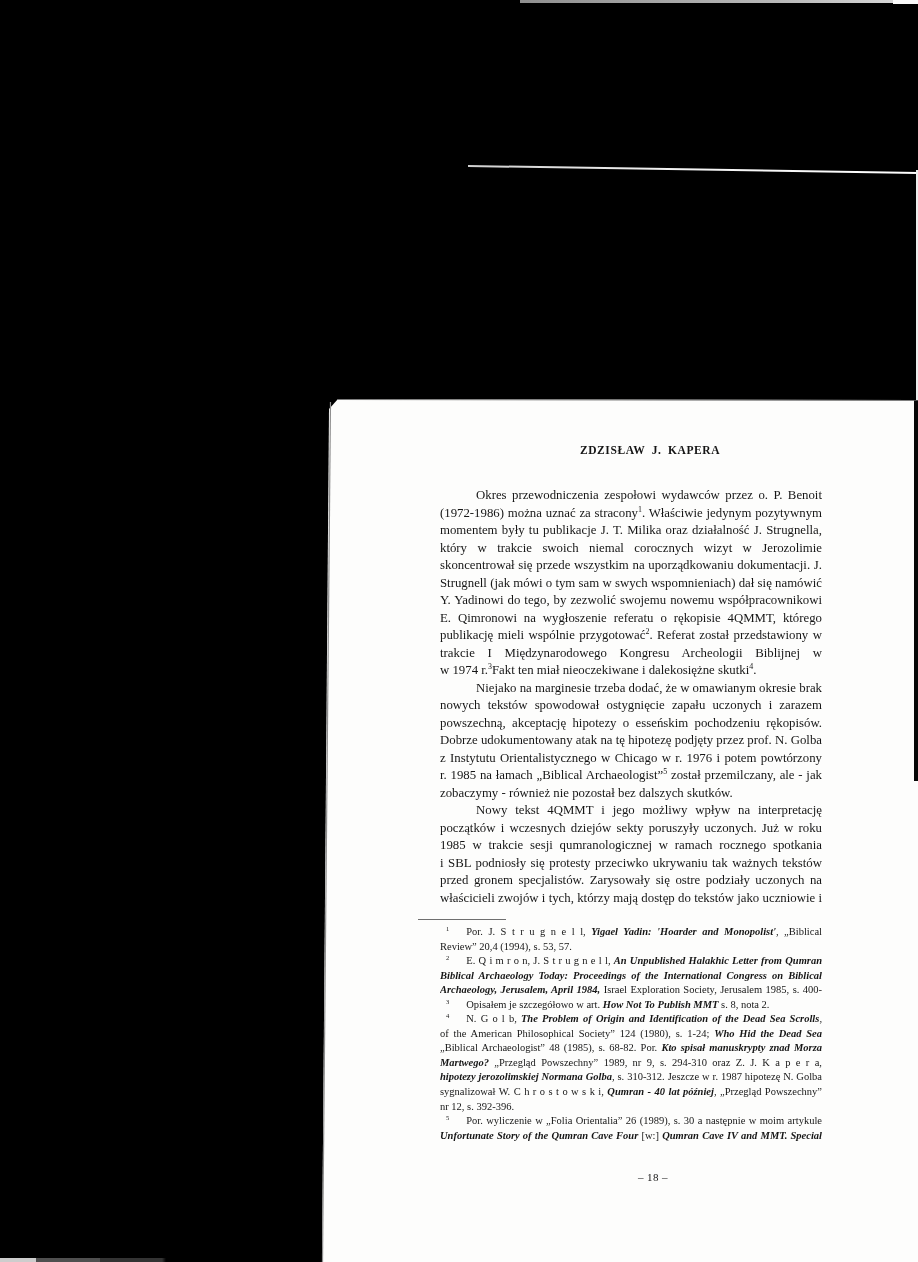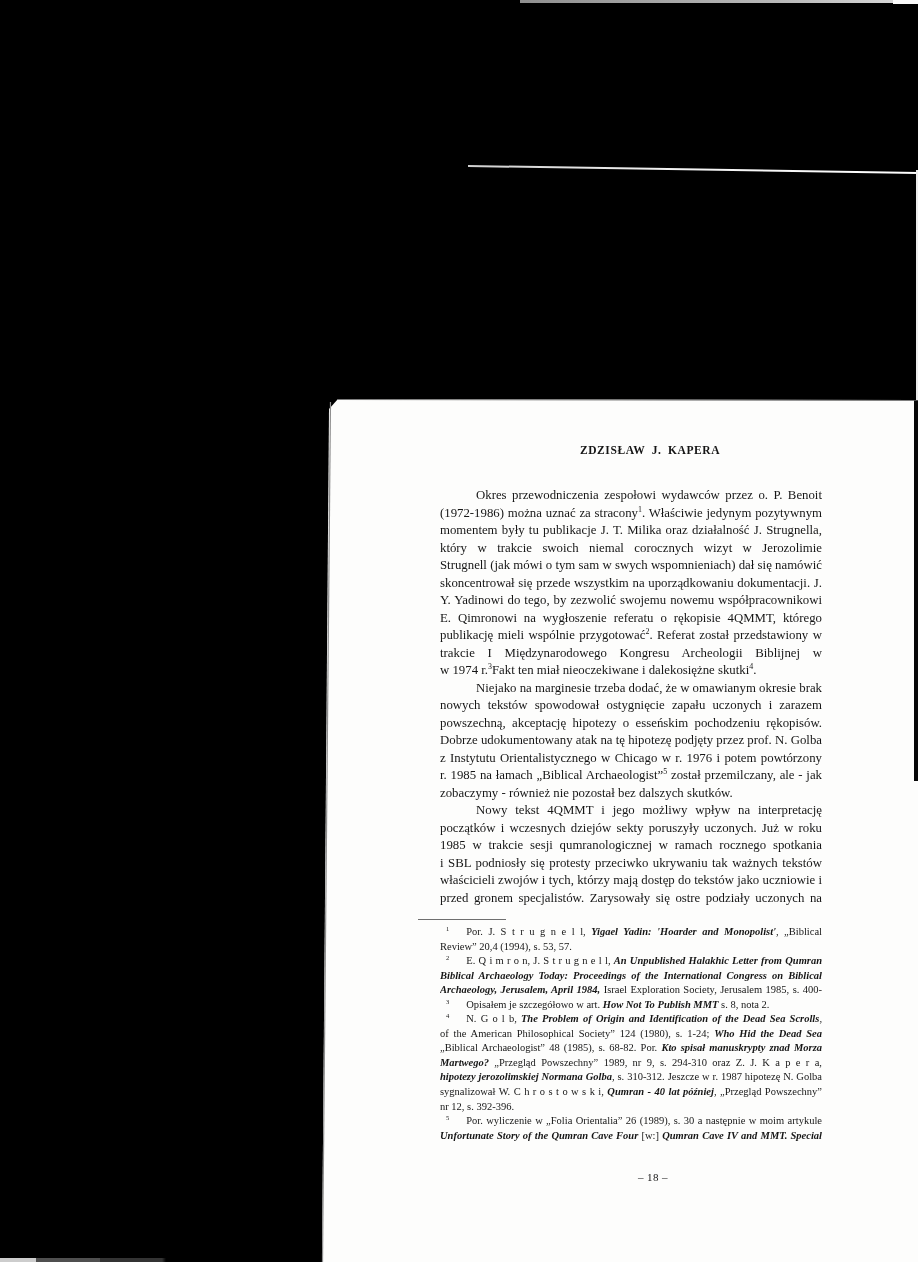--- a/index.html
+++ b/index.html
@@ -56,40 +56,40 @@
     <line x1="338" y1="399.5" x2="918" y2="400.5" stroke="#5a5a5a" stroke-width="0.8"></line>
   </svg>
 
   <div class="header">ZDZISŁAW J. KAPERA</div>
 
   <div class="article">
       <div class="tline tindent"><span>Okres przewodniczenia zespołowi wydawców przez o. P. Benoit</span></div>
       <div class="tline"><span>(1972-1986) można uznać za stracony</span><sup>1</sup><span>. Właściwie jedynym pozytywnym</span></div>
       <div class="tline"><span>momentem były tu publikacje J. T. Milika oraz działalność J. Strugnella,</span></div>
       <div class="tline"><span>który w trakcie swoich niemal corocznych wizyt w Jerozolimie</span></div>
+      <div class="tline"><span>skoncentrował się przede wszystkim na uporządkowaniu dokumentacji. J.</span></div>
       <div class="tline"><span>Strugnell (jak mówi o tym sam w swych wspomnieniach) dał się namówić</span></div>
-      <div class="tline"><span>skoncentrował się przede wszystkim na uporządkowaniu dokumentacji. J.</span></div>
       <div class="tline"><span>Y. Yadinowi do tego, by zezwolić swojemu nowemu współpracownikowi</span></div>
       <div class="tline"><span>E. Qimronowi na wygłoszenie referatu o rękopisie 4QMMT, którego</span></div>
       <div class="tline"><span>publikację mieli wspólnie przygotować</span><sup>2</sup><span>. Referat został przedstawiony w</span></div>
       <div class="tline"><span>trakcie I Międzynarodowego Kongresu Archeologii Biblijnej w Jerozolimie</span></div>
       <div class="tline tlast"><span>w 1974 r.</span><sup>3</sup><span>Fakt ten miał nieoczekiwane i dalekosiężne skutki</span><sup>4</sup><span>.</span></div>
       <div class="tline tindent"><span>Niejako na marginesie trzeba dodać, że w omawianym okresie brak</span></div>
       <div class="tline"><span>nowych tekstów spowodował ostygnięcie zapału uczonych i zarazem</span></div>
       <div class="tline"><span>powszechną, akceptację hipotezy o esseńskim pochodzeniu rękopisów.</span></div>
       <div class="tline"><span>Dobrze udokumentowany atak na tę hipotezę podjęty przez prof. N. Golba</span></div>
       <div class="tline"><span>z Instytutu Orientalistycznego w Chicago w r. 1976 i potem powtórzony w</span></div>
       <div class="tline"><span>r. 1985 na łamach „Biblical Archaeologist”</span><sup>5</sup><span> został przemilczany, ale - jak</span></div>
       <div class="tline tlast"><span>zobaczymy - również nie pozostał bez dalszych skutków.</span></div>
       <div class="tline tindent"><span>Nowy tekst 4QMMT i jego możliwy wpływ na interpretację sprawy</span></div>
       <div class="tline"><span>początków i wczesnych dziejów sekty poruszyły uczonych. Już w roku</span></div>
       <div class="tline"><span>1985 w trakcie sesji qumranologicznej w ramach rocznego spotkania ASOR</span></div>
       <div class="tline"><span>i SBL podniosły się protesty przeciwko ukrywaniu tak ważnych tekstów</span></div>
+      <div class="tline"><span>przed gronem specjalistów. Zarysowały się ostre podziały uczonych na</span></div>
       <div class="tline"><span>właścicieli zwojów i tych, którzy mają dostęp do tekstów jako uczniowie i</span></div>
-      <div class="tline"><span>przed gronem specjalistów. Zarysowały się ostre podziały uczonych na</span></div>
     </div>
 
   <div class="fn-rule"></div>
 
   <div class="footnotes">
       <div class="tline findent"><sup>1</sup><span class="gap"></span><span>Por. J. S t r u g n e l l, </span><span class="it">Yigael Yadin: 'Hoarder and Monopolist'</span><span>, „Biblical Archaeology</span></div>
       <div class="tline tlast"><span>Review” 20,4 (1994), s. 53, 57.</span></div>
       <div class="tline findent"><sup>2</sup><span class="gap"></span><span>E. Q i m r o n, J. S t r u g n e l l, </span><span class="it">An Unpublished Halakhic Letter from Qumran [in:]</span></div>
       <div class="tline"><span class="it">Biblical Archaeology Today: Proceedings of the International Congress on Biblical</span></div>
       <div class="tline tlast"><span class="it">Archaeology, Jerusalem, April 1984,</span><span> Israel Exploration Society, Jerusalem 1985, s. 400-407.</span></div>

